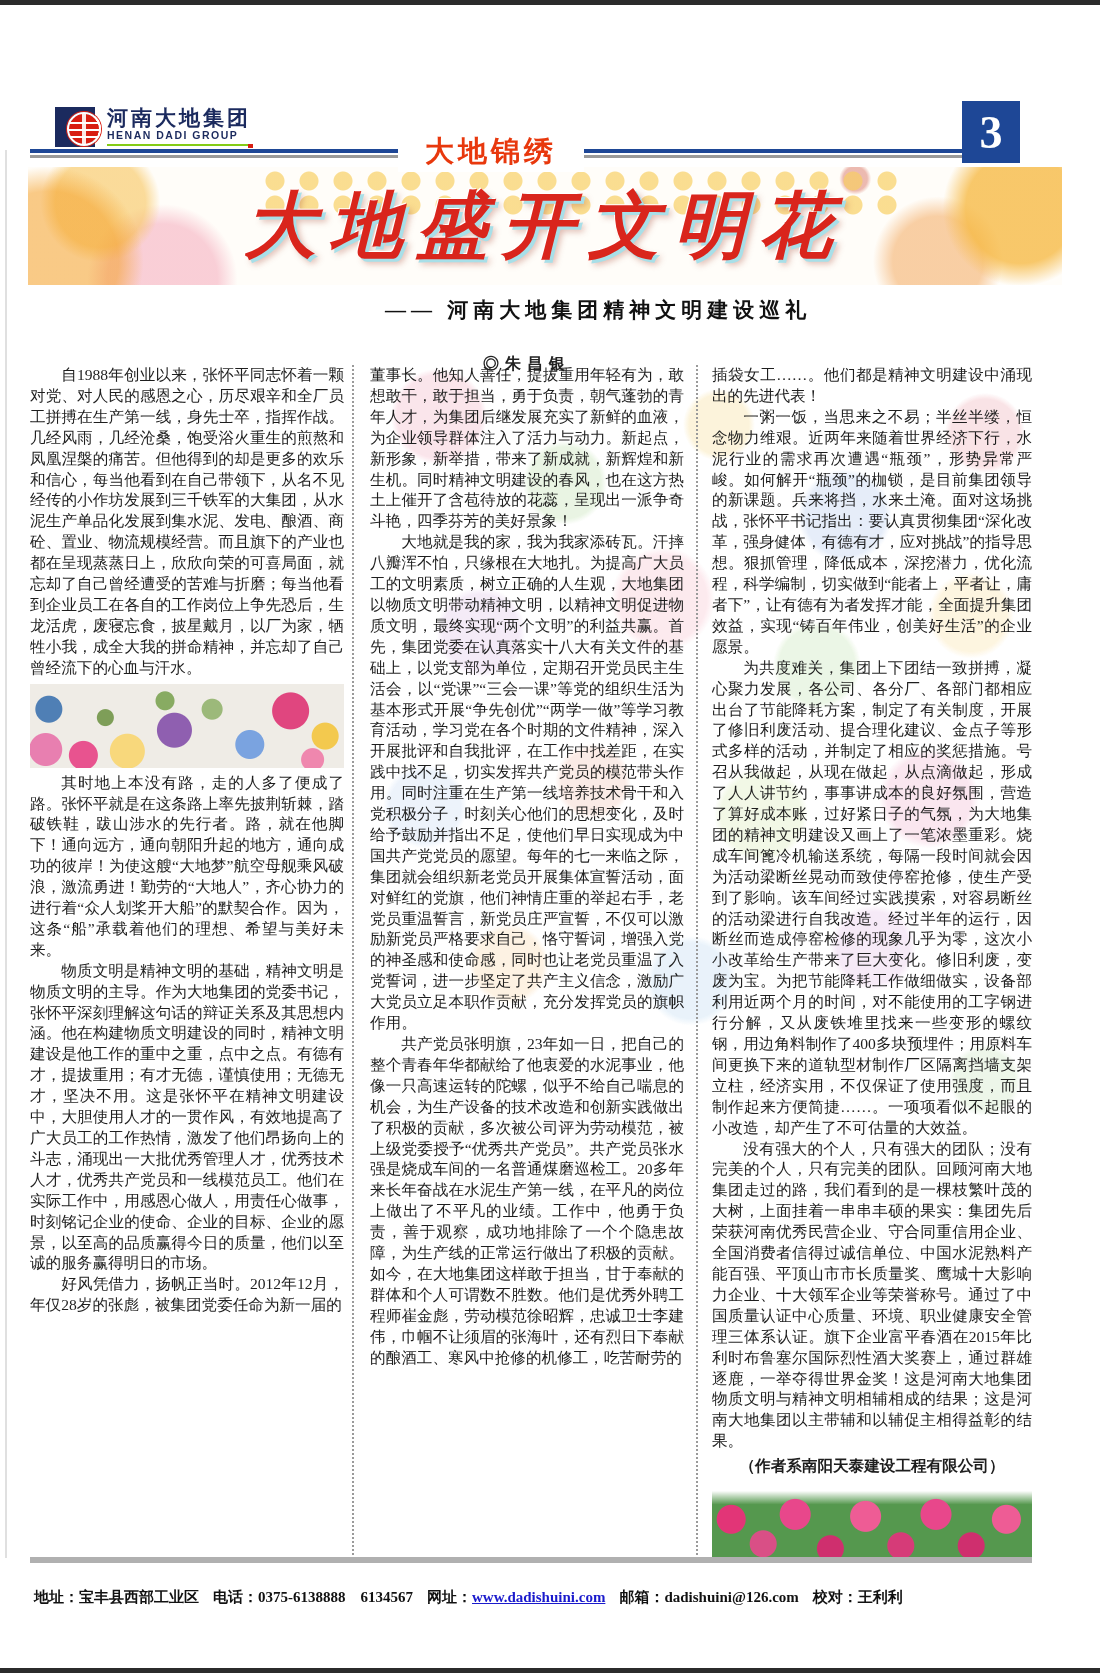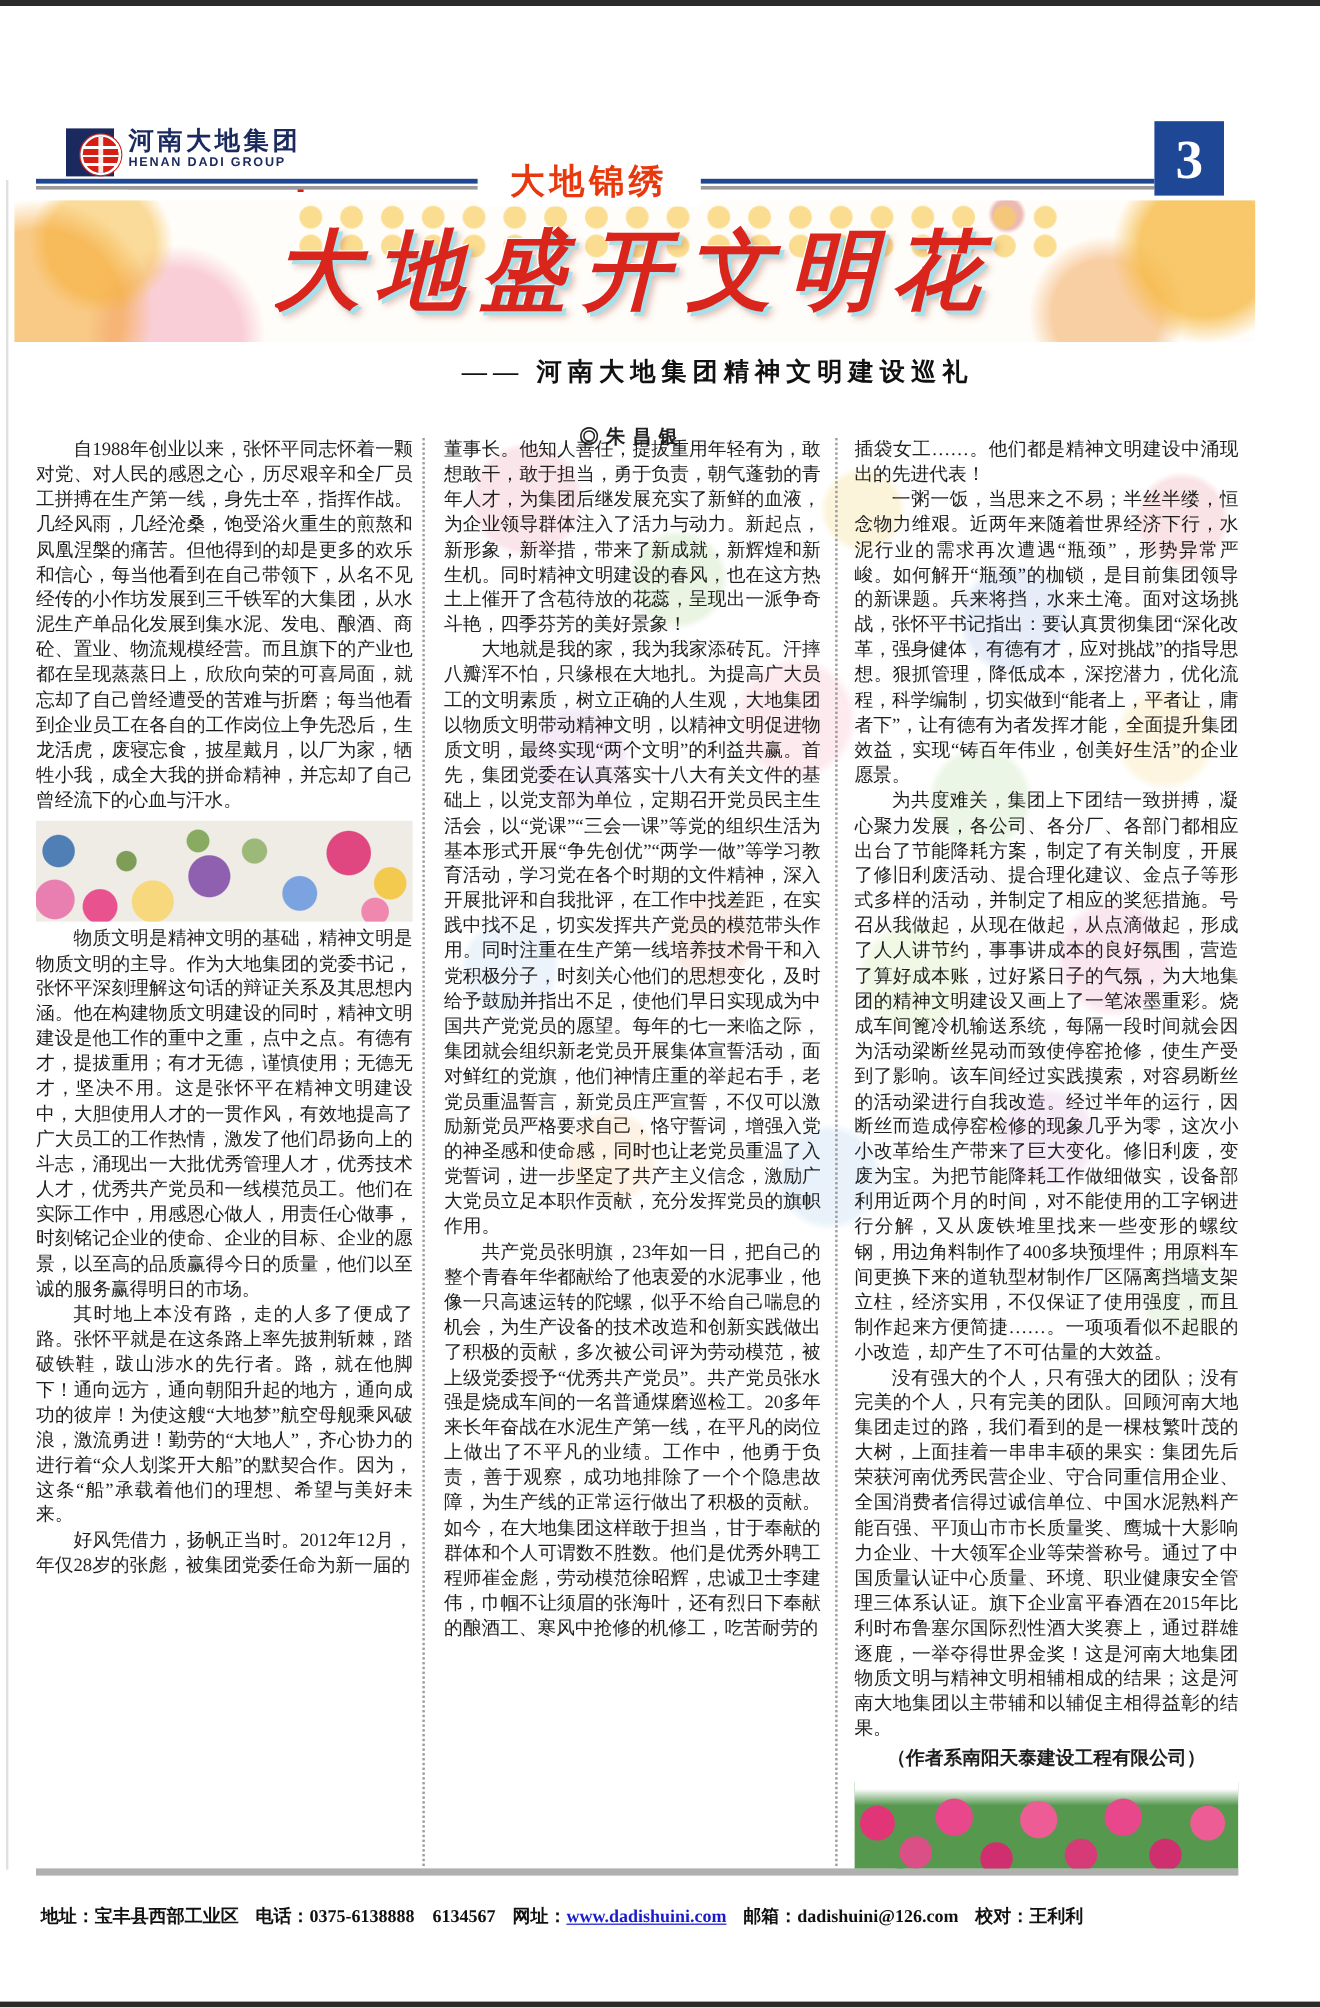--- a/index.html
+++ b/index.html
@@ -15,34 +15,34 @@
   .logo-mark{position:relative;width:40px;height:40px;background:#1b2a5e;}
   .logo-globe{position:absolute;right:-6px;top:5px;width:30px;height:30px;border-radius:50%;
      background:
        linear-gradient(0deg, transparent 0 6px,#fff 6px 8px,transparent 8px 13px,#fff 13px 15px,transparent 15px 20px,#fff 20px 22px,transparent 22px),
        radial-gradient(circle at 50% 50%, #d81e12 0 15px, transparent 15px);
      border:2px solid #fff;box-shadow:0 0 0 1px #d81e12;}
   .logo-globe:after{content:"";position:absolute;left:13px;top:0;width:4px;height:30px;background:#fff;opacity:.9;}
   .logo-text{display:flex;flex-direction:column;}
   .logo-cn{font-family:"Liberation Sans",sans-serif;font-weight:bold;font-size:21px;letter-spacing:3px;color:#1b2a5e;line-height:22px;}
   .logo-en{font-family:"Liberation Sans",sans-serif;font-weight:bold;font-size:10.5px;letter-spacing:1.5px;color:#1b2a5e;line-height:13px;
-           border-bottom:2px solid #f9a8d4;padding-bottom:14px;position:relative;}
+           border-bottom:2px solid #84cc16;padding-bottom:2px;position:relative;}
   .logo-en:after{content:"";position:absolute;right:-2px;bottom:-4px;width:5px;height:4px;background:#d81e12;}
 
   .rules{position:absolute;left:30px;top:149px;width:932px;height:10px;}
   .rule-blue{position:absolute;left:0;top:0;width:100%;height:4px;background:#1e4796;}
   .rule-gray{position:absolute;left:0;top:6px;width:100%;height:3px;background:#9a9a9a;}
   .section-title{position:absolute;left:398px;top:132px;width:186px;background:#fff;text-align:center;
      font-family:"Liberation Sans",sans-serif;font-weight:bold;font-size:29px;letter-spacing:4px;color:#e8380d;z-index:3;}
   .page-number{position:absolute;left:962px;top:101px;width:58px;height:62px;background:#1e4796;
      color:#fff;font-family:"Liberation Serif",serif;font-weight:bold;font-size:46px;
      display:flex;align-items:center;justify-content:center;z-index:4;}
 
   
-  .banner{position:absolute;left:12px;top:167px;width:1034px;height:127px;overflow:visible;}
+  .banner{position:absolute;left:28px;top:167px;width:1034px;height:127px;overflow:visible;}
   .banner-bg{position:absolute;left:0;top:0;width:100%;height:118px;
     background:
       radial-gradient(circle at 2% 80%, rgba(244,160,40,.55) 0 70px, rgba(244,160,40,0) 95px),
       radial-gradient(circle at 7% 30%, rgba(247,196,90,.6) 0 45px, rgba(247,196,90,0) 60px),
       radial-gradient(circle at 13% 95%, rgba(238,120,150,.35) 0 55px, rgba(238,120,150,0) 75px),
       radial-gradient(circle at 96% 35%, rgba(246,186,70,.8) 0 55px, rgba(246,186,70,0) 78px),
       radial-gradient(circle at 88% 80%, rgba(240,150,60,.45) 0 45px, rgba(240,150,60,0) 65px),
       radial-gradient(circle at 80% 10%, rgba(200,60,40,.35) 0 12px, rgba(200,60,40,0) 16px),
       #fffdf9;}
   .banner-dots{position:absolute;left:230px;top:2px;width:640px;height:46px;opacity:.8;
@@ -159,22 +159,22 @@
     <div class="banner-title">大地盛开文明花</div>
   </div>
   <div class="subtitle">—— 河南大地集团精神文明建设巡礼</div>
   <div class="author">◎朱昌银</div>
 
   <div class="balloons"></div>
 
   <div class="col col1">
     <p>自1988年创业以来，张怀平同志怀着一颗对党、对人民的感恩之心，历尽艰辛和全厂员工拼搏在生产第一线，身先士卒，指挥作战。几经风雨，几经沧桑，饱受浴火重生的煎熬和凤凰涅槃的痛苦。但他得到的却是更多的欢乐和信心，每当他看到在自己带领下，从名不见经传的小作坊发展到三千铁军的大集团，从水泥生产单品化发展到集水泥、发电、酿酒、商砼、置业、物流规模经营。而且旗下的产业也都在呈现蒸蒸日上，欣欣向荣的可喜局面，就忘却了自己曾经遭受的苦难与折磨；每当他看到企业员工在各自的工作岗位上争先恐后，生龙活虎，废寝忘食，披星戴月，以厂为家，牺牲小我，成全大我的拼命精神，并忘却了自己曾经流下的心血与汗水。</p>
     <div class="flower-band"></div>
+    <p>其时地上本没有路，走的人多了便成了路。张怀平就是在这条路上率先披荆斩棘，踏破铁鞋，跋山涉水的先行者。路，就在他脚下！通向远方，通向朝阳升起的地方，通向成功的彼岸！为使这艘“大地梦”航空母舰乘风破浪，激流勇进！勤劳的“大地人”，齐心协力的进行着“众人划桨开大船”的默契合作。因为，这条“船”承载着他们的理想、希望与美好未来。</p>
     <p>物质文明是精神文明的基础，精神文明是物质文明的主导。作为大地集团的党委书记，张怀平深刻理解这句话的辩证关系及其思想内涵。他在构建物质文明建设的同时，精神文明建设是他工作的重中之重，点中之点。有德有才，提拔重用；有才无德，谨慎使用；无德无才，坚决不用。这是张怀平在精神文明建设中，大胆使用人才的一贯作风，有效地提高了广大员工的工作热情，激发了他们昂扬向上的斗志，涌现出一大批优秀管理人才，优秀技术人才，优秀共产党员和一线模范员工。他们在实际工作中，用感恩心做人，用责任心做事，时刻铭记企业的使命、企业的目标、企业的愿景，以至高的品质赢得今日的质量，他们以至诚的服务赢得明日的市场。</p>
-    <p>其时地上本没有路，走的人多了便成了路。张怀平就是在这条路上率先披荆斩棘，踏破铁鞋，跋山涉水的先行者。路，就在他脚下！通向远方，通向朝阳升起的地方，通向成功的彼岸！为使这艘“大地梦”航空母舰乘风破浪，激流勇进！勤劳的“大地人”，齐心协力的进行着“众人划桨开大船”的默契合作。因为，这条“船”承载着他们的理想、希望与美好未来。</p>
     <p>好风凭借力，扬帆正当时。2012年12月，年仅28岁的张彪，被集团党委任命为新一届的</p>
   </div>
 
   <div class="vsep sep1"></div>
 
   <div class="col col2">
     <p class="cont">董事长。他知人善任，提拔重用年轻有为，敢想敢干，敢于担当，勇于负责，朝气蓬勃的青年人才，为集团后继发展充实了新鲜的血液，为企业领导群体注入了活力与动力。新起点，新形象，新举措，带来了新成就，新辉煌和新生机。同时精神文明建设的春风，也在这方热土上催开了含苞待放的花蕊，呈现出一派争奇斗艳，四季芬芳的美好景象！</p>
     <p>大地就是我的家，我为我家添砖瓦。汗摔八瓣浑不怕，只缘根在大地扎。为提高广大员工的文明素质，树立正确的人生观，大地集团以物质文明带动精神文明，以精神文明促进物质文明，最终实现“两个文明”的利益共赢。首先，集团党委在认真落实十八大有关文件的基础上，以党支部为单位，定期召开党员民主生活会，以“党课”“三会一课”等党的组织生活为基本形式开展“争先创优”“两学一做”等学习教育活动，学习党在各个时期的文件精神，深入开展批评和自我批评，在工作中找差距，在实践中找不足，切实发挥共产党员的模范带头作用。同时注重在生产第一线培养技术骨干和入党积极分子，时刻关心他们的思想变化，及时给予鼓励并指出不足，使他们早日实现成为中国共产党党员的愿望。每年的七一来临之际，集团就会组织新老党员开展集体宣誓活动，面对鲜红的党旗，他们神情庄重的举起右手，老党员重温誓言，新党员庄严宣誓，不仅可以激励新党员严格要求自己，恪守誓词，增强入党的神圣感和使命感，同时也让老党员重温了入党誓词，进一步坚定了共产主义信念，激励广大党员立足本职作贡献，充分发挥党员的旗帜作用。</p>
     <p>共产党员张明旗，23年如一日，把自己的整个青春年华都献给了他衷爱的水泥事业，他像一只高速运转的陀螺，似乎不给自己喘息的机会，为生产设备的技术改造和创新实践做出了积极的贡献，多次被公司评为劳动模范，被上级党委授予“优秀共产党员”。共产党员张水强是烧成车间的一名普通煤磨巡检工。20多年来长年奋战在水泥生产第一线，在平凡的岗位上做出了不平凡的业绩。工作中，他勇于负责，善于观察，成功地排除了一个个隐患故障，为生产线的正常运行做出了积极的贡献。如今，在大地集团这样敢于担当，甘于奉献的群体和个人可谓数不胜数。他们是优秀外聘工程师崔金彪，劳动模范徐昭辉，忠诚卫士李建伟，巾帼不让须眉的张海叶，还有烈日下奉献的酿酒工、寒风中抢修的机修工，吃苦耐劳的</p>
   </div>

